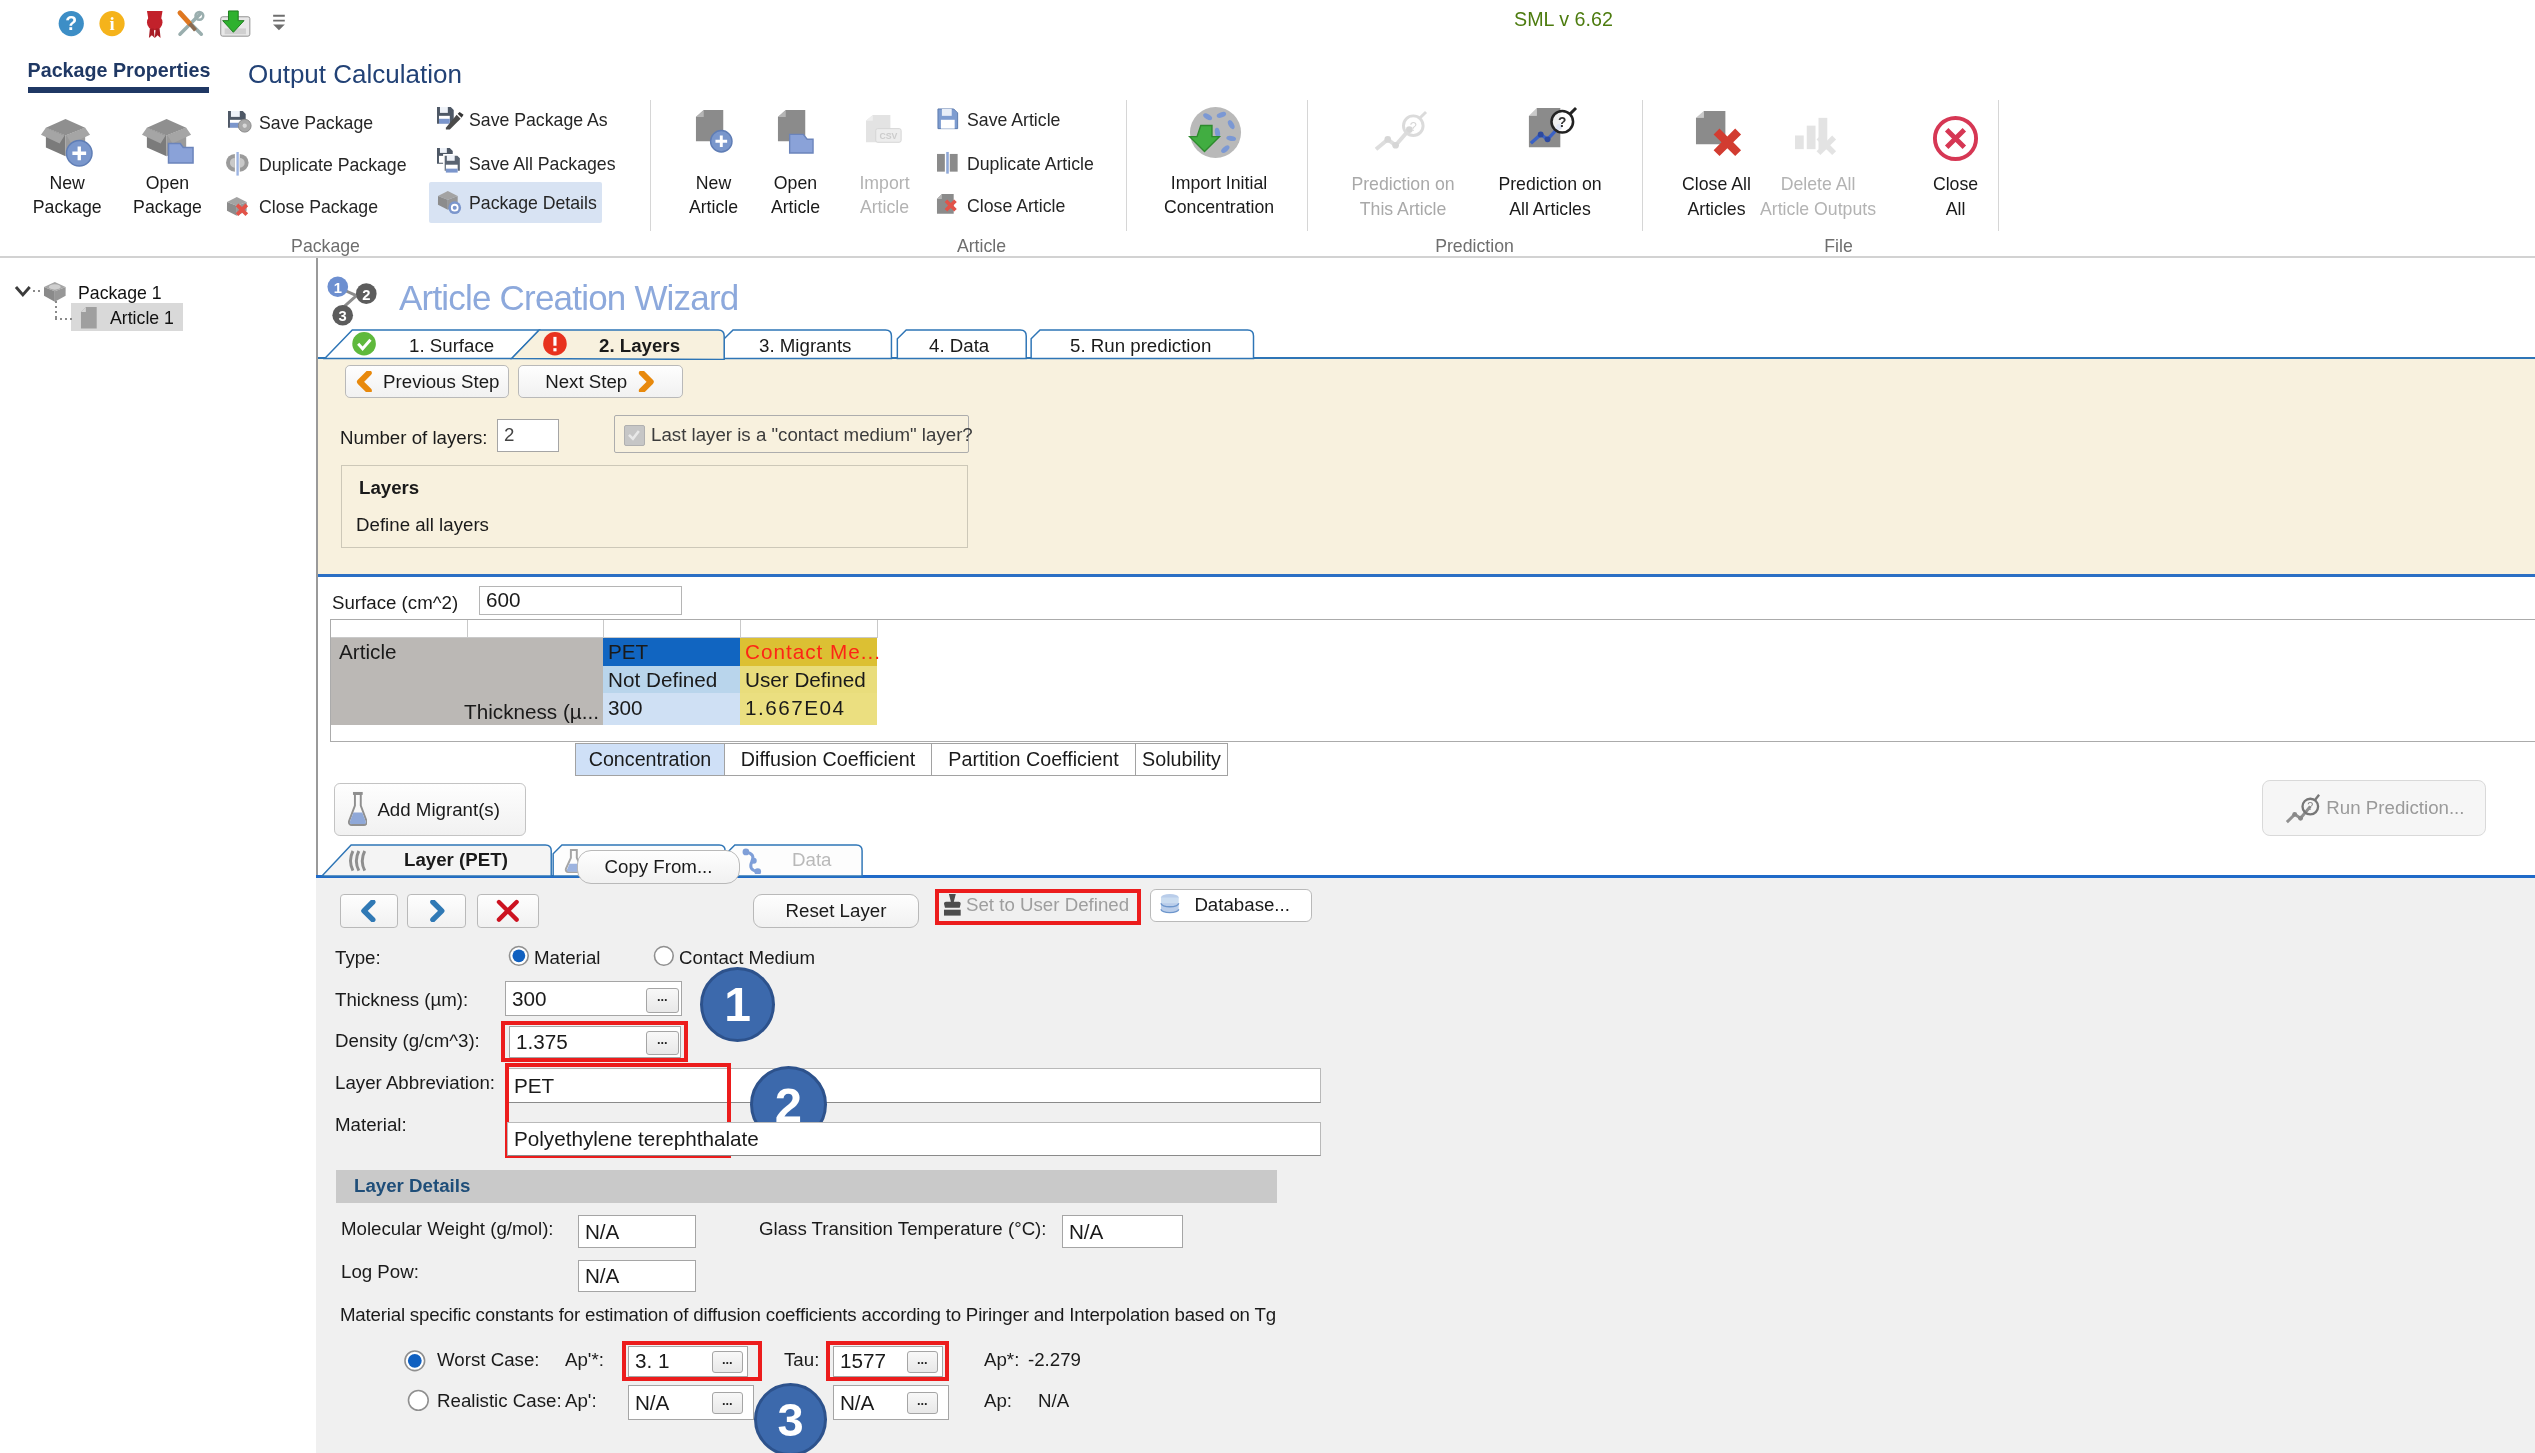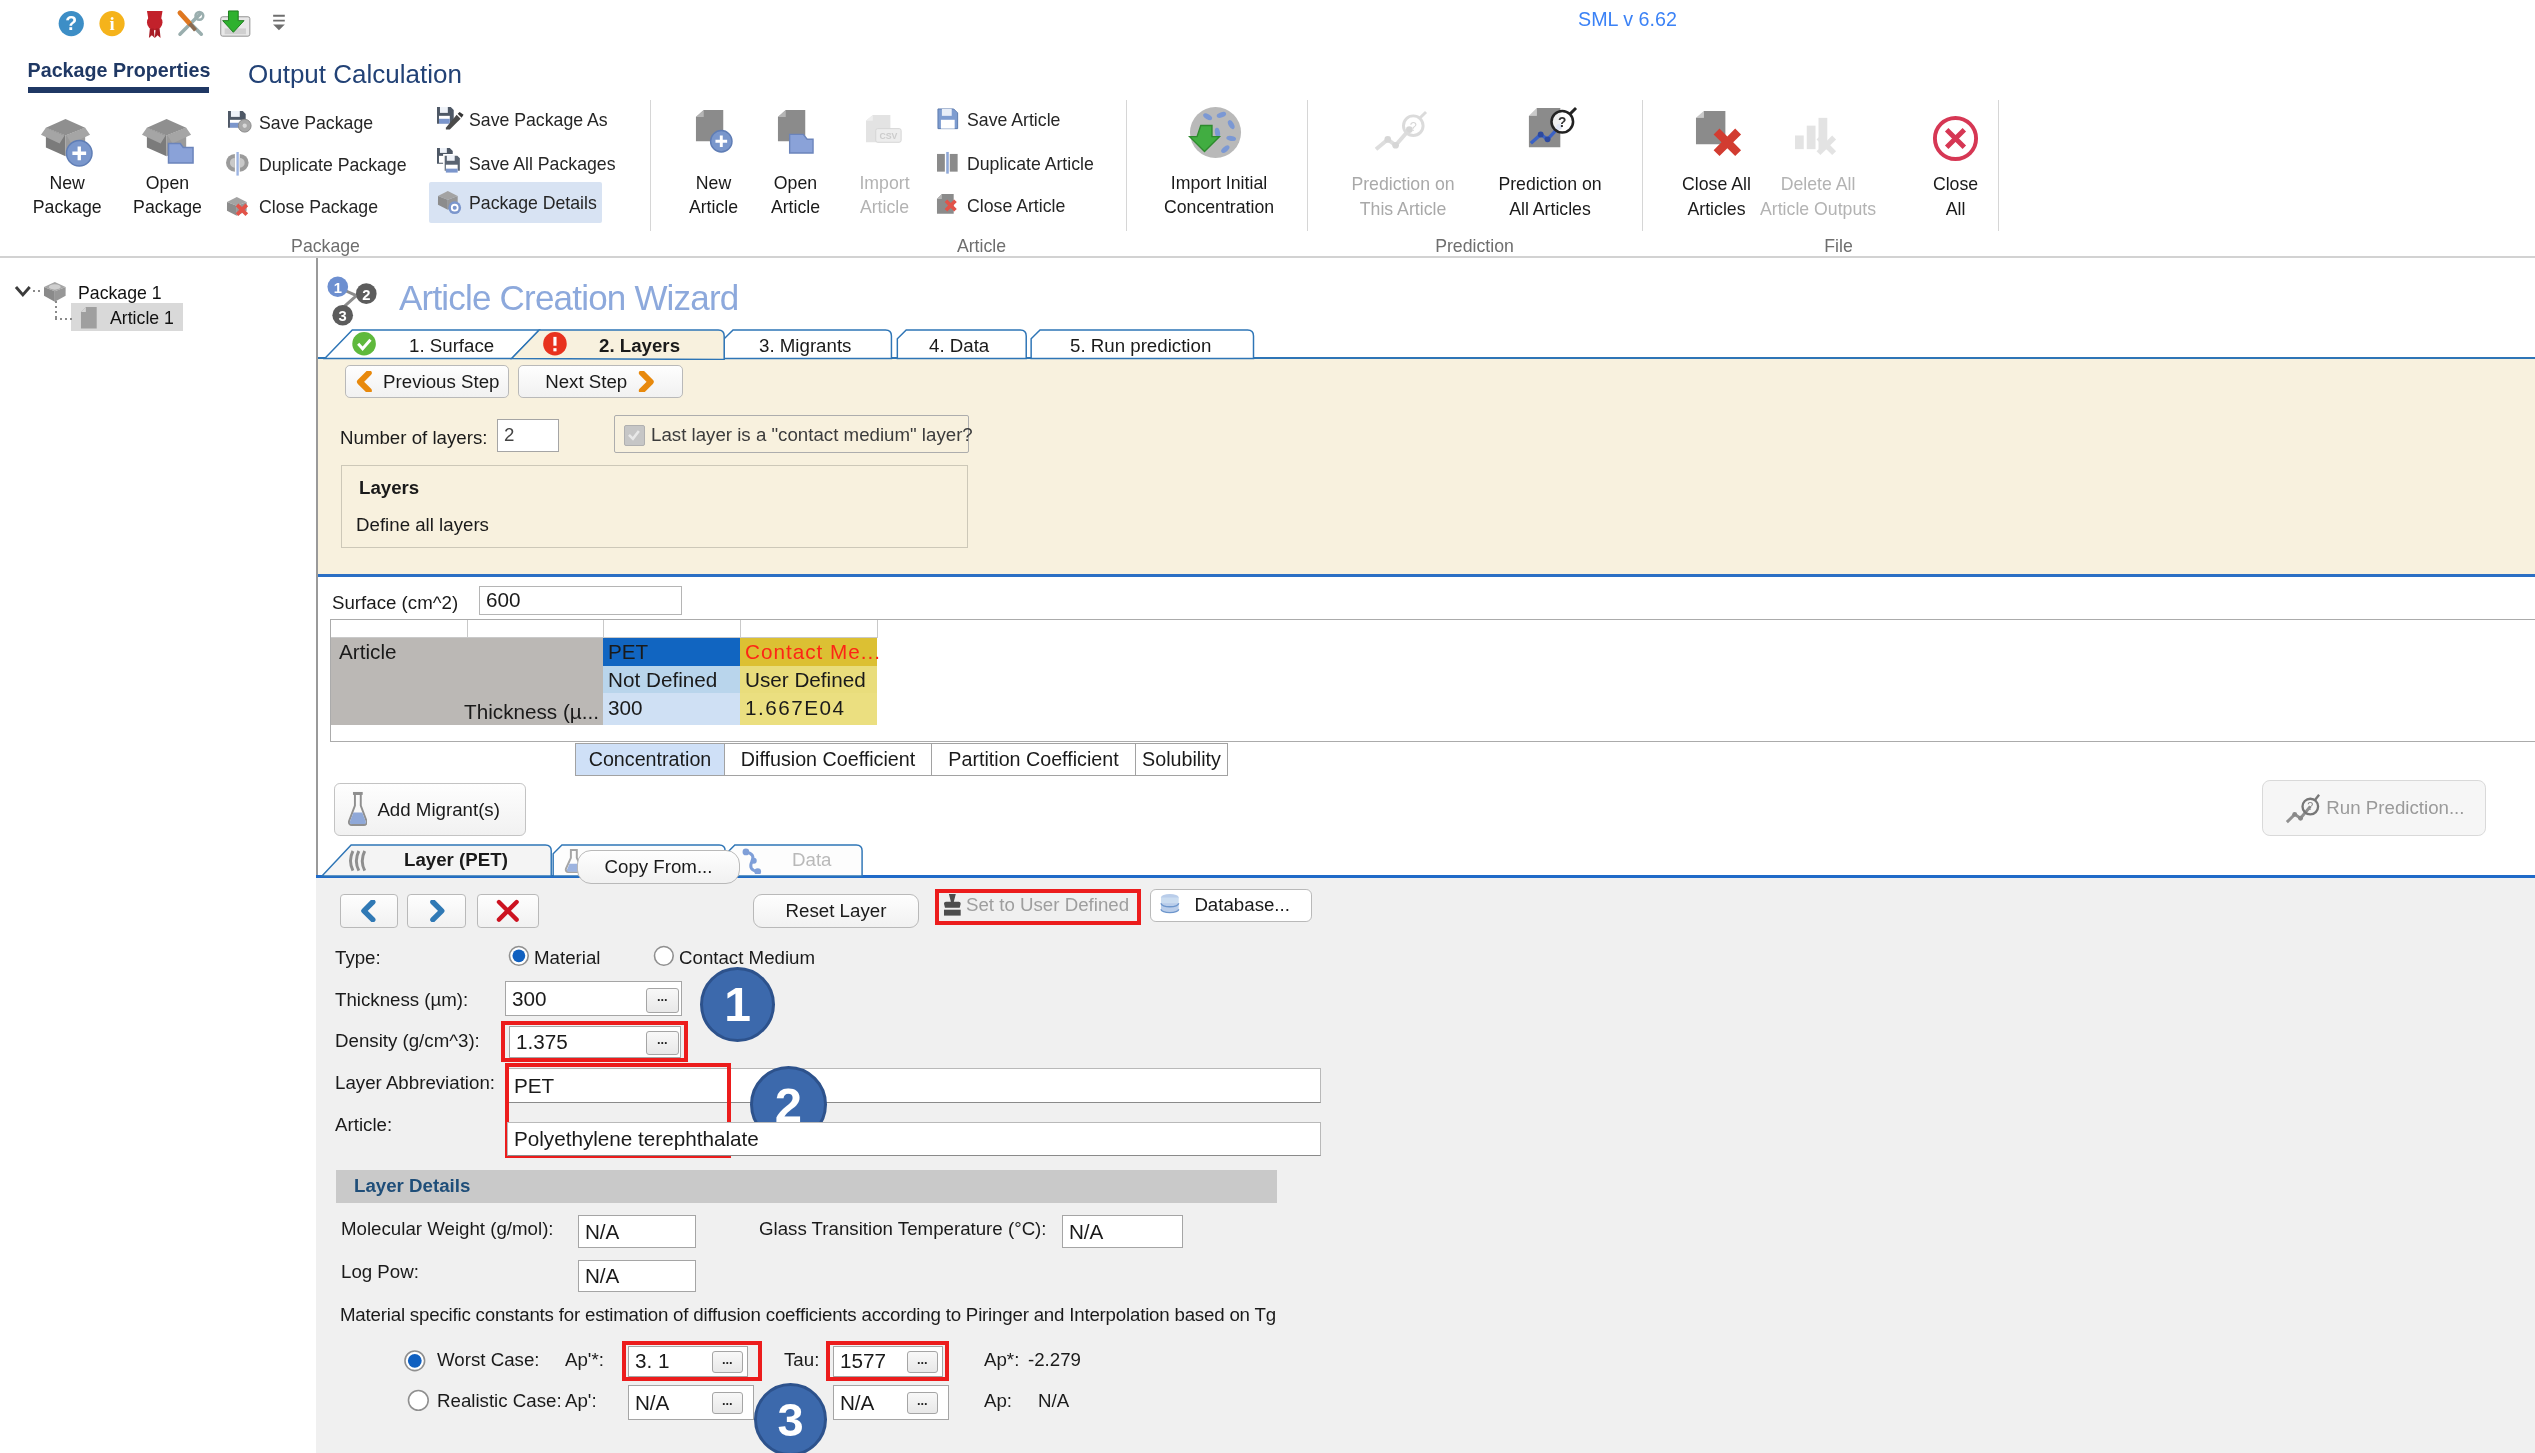--- a/index.html
+++ b/index.html
@@ -38,21 +38,21 @@
         <rect x="168" y="8" width="30" height="20" rx="2" fill="#e8e8e8" stroke="#909090"></rect>
         <rect x="172" y="20" width="22" height="6" fill="#cfcfcf"></rect>
         <path d="M176 2h10v10h6l-11 12-11-12h6z" fill="#2fb12f" stroke="#1d7c1d"></path>
       </g>
   <g stroke="#6e6e6e" stroke-width="2">
         <path d="M222 7h12M222 12h12"></path>
       </g>
       <path d="M222 16l6 6 6-6z" fill="#6e6e6e"></path>
 </svg>
 </div>
-<div class="a" style="left:1578px;top:7.9px;font-size:19.7px;color:#3b82f6">SML v 6.62</div>
+<div class="a" style="left:1514px;top:7.9px;font-size:19.7px;color:#4d7c0f">SML v 6.62</div>
 
 <div class="a" style="left:27.6px;top:59px;font-size:19.7px;font-weight:bold;color:#1f3864">Package Properties</div>
 <div class="a" style="left:27.6px;top:87px;width:181px;height:5.9px;background:#1f3864"></div>
 <div class="a" style="left:248px;top:59px;font-size:26px;color:#224276">Output Calculation</div>
 
 <div class="sep" style="left:650px"></div>
 <div class="sep" style="left:1126px"></div>
 <div class="sep" style="left:1307px"></div>
 <div class="sep" style="left:1642px"></div>
 <div class="sep" style="left:1998px"></div>
@@ -439,21 +439,21 @@
 <div class="lbl" style="left:335px;top:1030px">Density (g/cm^3):</div>
 <div class="redbox" style="left:501px;top:1021px;width:187px;height:41px"></div>
 <div class="inp" style="left:509px;top:1026px;width:172px;height:31.5px">1.375</div>
 <div class="dots" style="left:646px;top:1031px;width:32.5px;height:23.6px">...</div>
 
 <div class="lbl" style="left:335px;top:1072px">Layer Abbreviation:</div>
 <div class="inp" style="left:507px;top:1068px;width:814px;height:35px;border-color:#b9b9b9;border-bottom-color:#8a8a8a">PET</div>
 <div class="redbox" style="left:505px;top:1063px;width:226px;height:95px"></div>
 <div class="ncirc" style="left:750px;top:1066px;width:77px;height:77px;font-size:49px">2</div>
 
-<div class="lbl" style="left:335px;top:1114px">Article:</div>
+<div class="lbl" style="left:335px;top:1114px">Material:</div>
 <div class="inp" style="left:507px;top:1122px;width:814px;height:34px;border-color:#b9b9b9;border-bottom-color:#8a8a8a">Polyethylene terephthalate</div>
 
 <div class="a" style="left:336px;top:1170px;width:941px;height:32.5px;background:#c9c9c9"></div>
 <div class="a" style="left:354px;top:1175px;font-size:18.7px;font-weight:bold;color:#1f4e79">Layer Details</div>
 
 <div class="lbl" style="left:341px;top:1218px">Molecular Weight (g/mol):</div>
 <div class="inp" style="left:578px;top:1215px;width:118px;height:33px">N/A</div>
 <div class="lbl" style="left:759px;top:1218px">Glass Transition Temperature (°C):</div>
 <div class="inp" style="left:1062px;top:1215px;width:121px;height:33px">N/A</div>
 <div class="lbl" style="left:341px;top:1261px">Log Pow:</div>

